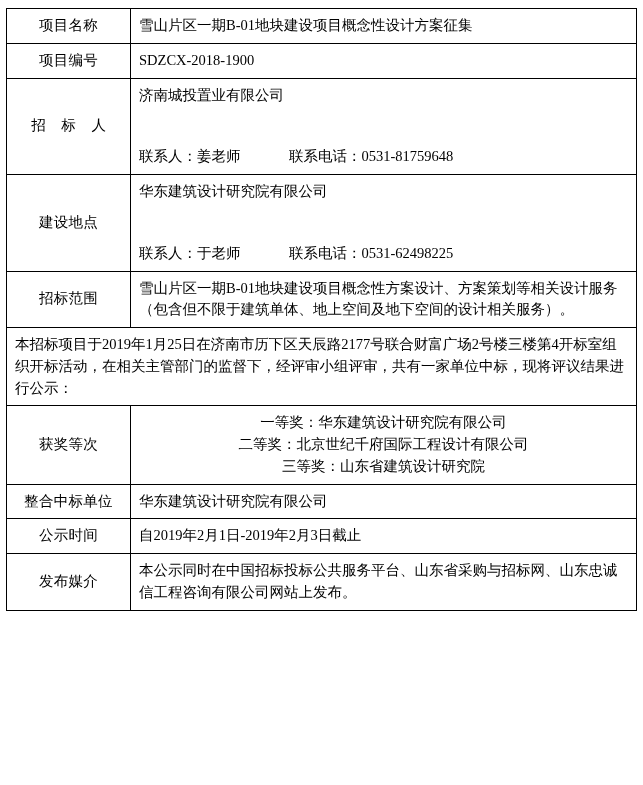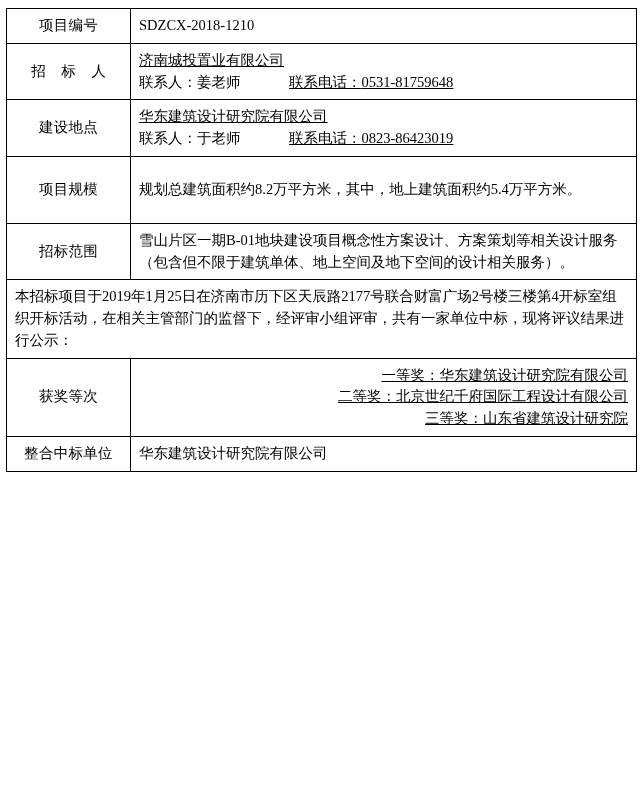--- a/index.html
+++ b/index.html
@@ -40,34 +40,34 @@
   }
   td.label.spaced {
     letter-spacing: 6px;
     text-indent: 6px;
   }
   td.value {
     text-align: left;
   }
   .line {
     display: block;
-    text-decoration: underline;
   }
   .contact-name {
     display: inline-block;
     min-width: 150px;
+    margin-top: 40px;
   }
   td.notice {
     text-align: left;
     text-indent: 0;
     line-height: 1.75;
     padding: 8px 10px 8px 8px;
   }
   td.award {
-    text-align: right;
+    text-align: center;
     line-height: 1.6;
     padding-top: 8px;
     padding-bottom: 8px;
     margin-left: 15px;
   }
   td.award .line {
     white-space: nowrap;
   }
   td.media {
     line-height: 1.7;
@@ -80,59 +80,67 @@
 <body>
 
 <div class="page">
   <table class="doc">
     <colgroup>
       <col style="width:124px">
       <col>
     </colgroup>
     <tbody>
       <tr>
+        <td class="label">项目名称</td>
+        <td class="value">雪山片区一期B-01地块建设项目概念性设计方案征集</td>
+      </tr>
+      <tr>
         <td class="label">项目编号</td>
-        <td class="value">SDZCX-2018-1210</td>
+        <td class="value">SDZCX-2018-1900</td>
       </tr>
       <tr>
         <td class="label spaced">招  标  人</td>
         <td class="value">
           <span class="line">济南城投置业有限公司</span>
           <span class="line">
             <span class="contact-name"><span>联系人：</span><span>姜老师</span></span><span>联系电话：</span><span>0531-81759648</span>
           </span>
         </td>
       </tr>
       <tr>
         <td class="label">建设地点</td>
         <td class="value">
           <span class="line">华东建筑设计研究院有限公司</span>
           <span class="line">
-            <span class="contact-name"><span>联系人：</span><span>于老师</span></span><span>联系电话：</span><span>0823-86423019</span>
+            <span class="contact-name"><span>联系人：</span><span>于老师</span></span><span>联系电话：</span><span>0531-62498225</span>
           </span>
         </td>
-      </tr>
-      <tr>
-        <td class="label tall">项目规模</td>
-        <td class="value tall">规划总建筑面积约8.2万平方米，其中，地上建筑面积约5.4万平方米。</td>
       </tr>
       <tr>
         <td class="label">招标范围</td>
         <td class="value">雪山片区一期B-01地块建设项目概念性方案设计、方案策划等相关设计服务（包含但不限于建筑单体、地上空间及地下空间的设计相关服务）。</td>
       </tr>
       <tr>
         <td class="notice" colspan="2">本招标项目于2019年1月25日在济南市历下区天辰路2177号联合财富广场2号楼三楼第4开标室组织开标活动，在相关主管部门的监督下，经评审小组评审，共有一家单位中标，现将评议结果进行公示：</td>
       </tr>
       <tr>
         <td class="label">获奖等次</td>
         <td class="award">
           <span class="line">一等奖：华东建筑设计研究院有限公司</span>
           <span class="line">二等奖：北京世纪千府国际工程设计有限公司</span>
           <span class="line">三等奖：山东省建筑设计研究院</span>
         </td>
       </tr>
       <tr>
         <td class="label">整合中标单位</td>
         <td class="value">华东建筑设计研究院有限公司</td>
       </tr>
+      <tr>
+        <td class="label">公示时间</td>
+        <td class="value">自2019年2月1日-2019年2月3日截止</td>
+      </tr>
+      <tr>
+        <td class="label">发布媒介</td>
+        <td class="value media">本公示同时在中国招标投标公共服务平台、山东省采购与招标网、山东忠诚信工程咨询有限公司网站上发布。</td>
+      </tr>
     </tbody>
   </table>
 </div>
 
 </body></html>

